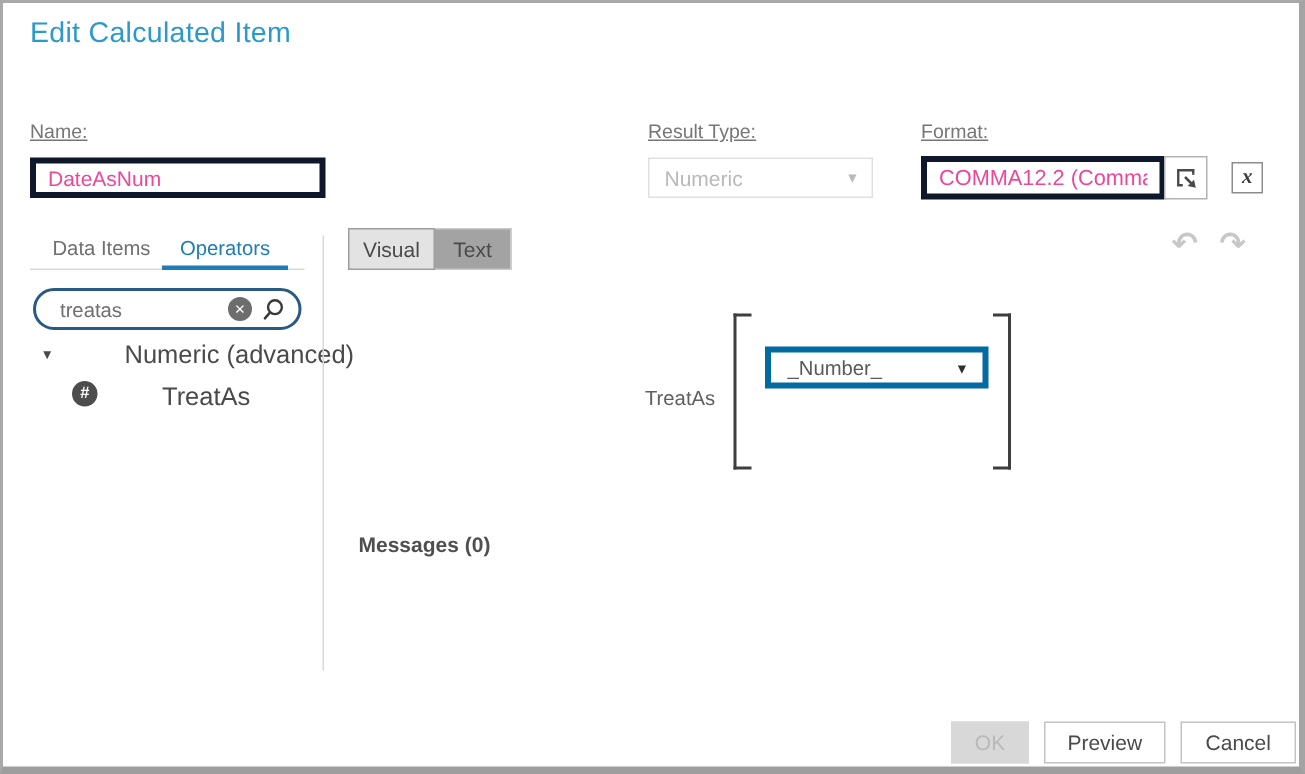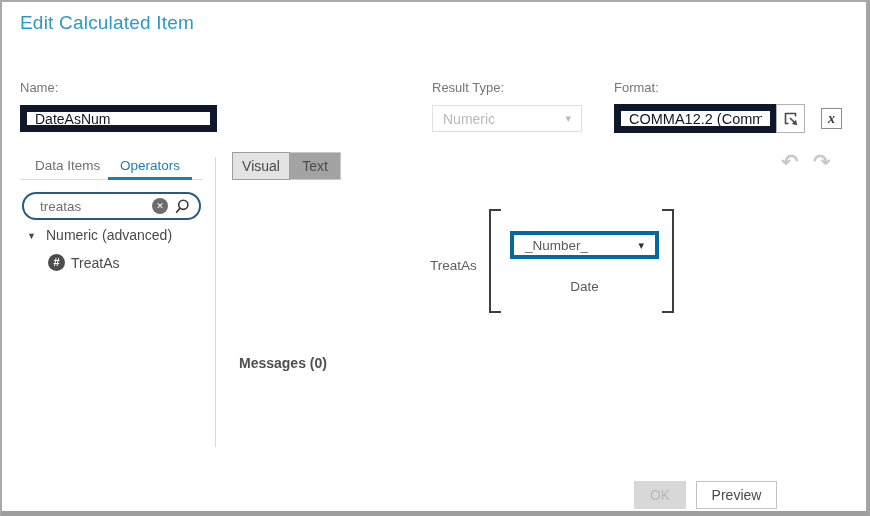--- a/index.html
+++ b/index.html
@@ -9,24 +9,24 @@
     background:#ffffff;overflow:hidden;
   }
   .dialog{
     position:absolute;left:0;top:0;width:870px;height:516px;
     box-sizing:border-box;background:#fff;
     border-top:2px solid #a9a9a9;border-left:2px solid #a9a9a9;
     border-right:4px solid #a4a4a4;border-bottom:5px solid #9e9e9e;
   }
   .abs{position:absolute;}
   .dialog-title{left:18px;top:10px;font-size:19px;color:#2b9ac9;letter-spacing:.2px;}
-  .field-label{font-size:13px;color:#767676;}
+  .field-label{font-size:13px;color:#767676;text-decoration:underline;}
   .text-input{
-    box-sizing:border-box;border:7px solid #0f172a;background:#fff;
-    font-family:inherit;font-size:14px;color:#0f172a;padding:4px 8px;outline:none;
+    box-sizing:border-box;border:4px solid #0f172a;background:#fff;
+    font-family:inherit;font-size:14px;color:#ec4899;padding:4px 8px;outline:none;
   }
   
   .combo-disabled{
     box-sizing:border-box;border:1px solid #e0e0e0;background:#fff;
     display:flex;align-items:center;justify-content:space-between;
     padding:0 10px;color:#b9b9b9;font-size:14px;text-align:right;
   }
   .combo-disabled .caret{font-size:11px;color:#b9b9b9;}
   
   .picker-btn{
@@ -54,21 +54,21 @@
     border:none;outline:none;flex:1;min-width:0;font-family:inherit;
     font-size:13.5px;color:#6f6f6f;background:transparent;
   }
   .clear-btn{
     width:16px;height:16px;border-radius:50%;background:#6d6d6d;color:#fff;
     display:flex;align-items:center;justify-content:center;
     font-size:9px;line-height:1;cursor:pointer;flex:0 0 auto;margin-right:7px;
   }
   
   .tree-caret{font-size:9px;color:#4a4a4a;}
-  .tree-label{font-size:14px;color:#4a4a4a;}
+  .tree-label{font-size:17px;color:#4a4a4a;margin-left:37px;}
   .num-op-icon{
     width:17px;height:17px;border-radius:50%;background:#4d4d4d;color:#fff;
     display:flex;align-items:center;justify-content:center;
     font-size:11px;font-weight:bold;line-height:1;
   }
   .v-divider{width:1px;background:#d8d8d8;}
   
   .seg-btn{
     box-sizing:border-box;height:28px;display:flex;align-items:center;justify-content:center;
     font-size:14px;color:#4a4a4a;cursor:pointer;
@@ -159,20 +159,20 @@
   <div class="abs history-icon" style="left:779px;top:148px;">↶</div>
   <div class="abs history-icon" style="left:811px;top:148px;">↷</div>
 
   <div class="abs op-label" style="left:428px;top:256px;">TreatAs</div>
   <div class="abs bracket-left" style="left:487px;top:207px;"></div>
   <div class="abs bracket-right" style="left:660px;top:207px;"></div>
   <div class="abs expr-combo" style="left:508px;top:229px;width:149px;height:28px;">
     <span>_Number_</span>
     <span class="caret">▾</span>
   </div>
-  <div class="abs expr-arg" style="left:508px;top:277px;width:149px;">Date</div>
 
   <div class="abs messages-label" style="left:237px;top:353px;">Messages (0)</div>
 
   <div class="abs btn disabled" style="left:632px;top:479px;width:52px;">OK</div>
   <div class="abs btn" style="left:694px;top:479px;width:81px;">Preview</div>
+  <div class="abs btn" style="left:785px;top:479px;width:77px;">Cancel</div>
 
 </div>
 
 </body></html>

